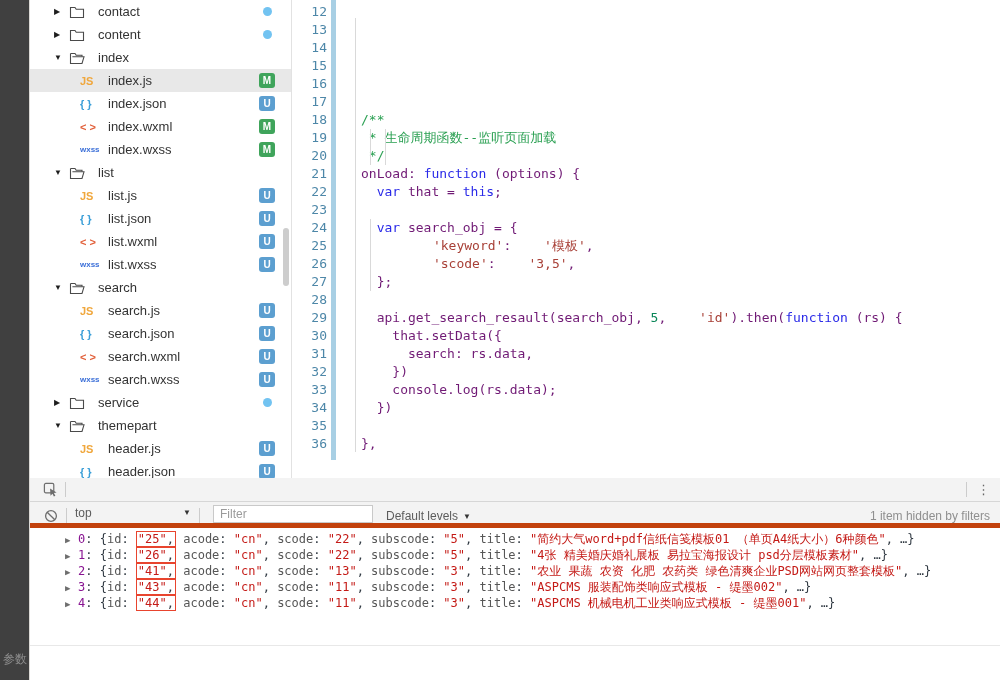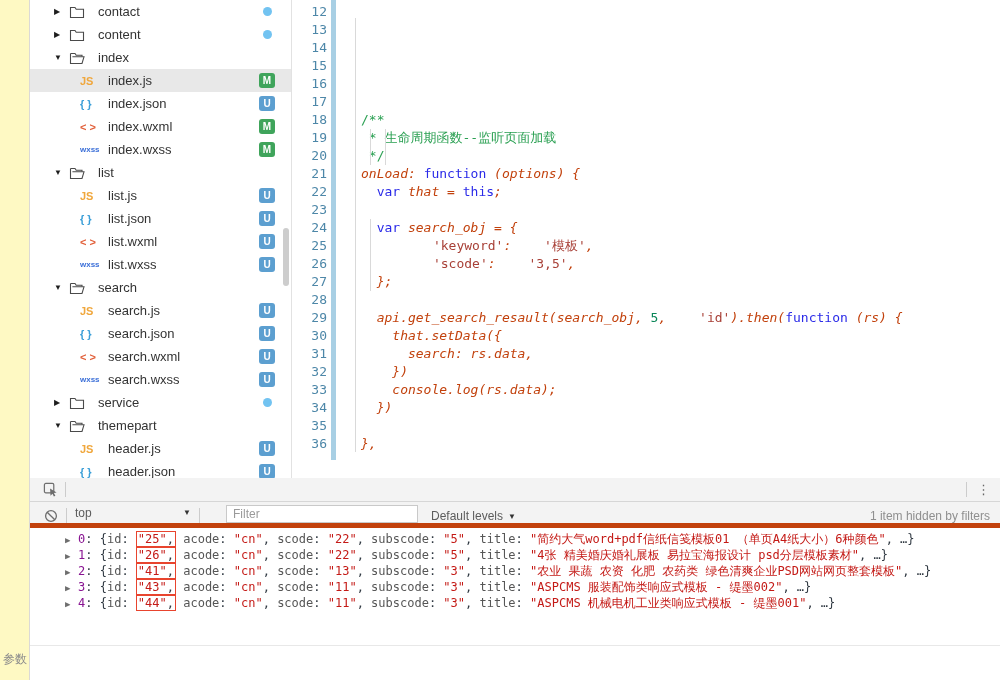--- a/index.html
+++ b/index.html
@@ -2,21 +2,21 @@
 <html><head>
 <meta charset="utf-8">
 <style>
   * { margin:0; padding:0; box-sizing:border-box; }
   html,body { background:#fff; }
   .app { position:relative; width:1000px; height:680px; overflow:hidden;
          font-family:"Liberation Sans", sans-serif; background:#fff; font-size:13px; color:#333; }
 
   
   .left-strip { position:absolute; left:0; top:0; width:30px; height:680px;
-                background:#fef9c3; border-right:1px solid #dbd9d6; z-index:6; }
+                background:#404040; border-right:1px solid #dbd9d6; z-index:6; }
   .strip-label { position:absolute; left:3px; bottom:12px; font-size:12px; color:#8c8c8c; }
 
   
   .tree-panel { position:absolute; left:30px; top:0; width:262px; height:478px;
                 background:#fff; border-right:1px solid #e2e2e2; overflow:hidden; }
   .tree-row { height:23px; display:flex; align-items:center; white-space:nowrap; cursor:default; }
   .tree-row.selected { background:#e8e8e8; }
   .tree-row.folder { padding-left:24px; }
   .tree-row.file { padding-left:50px; }
   .arrow { width:15px; font-size:8px; color:#1d1d1d; flex:none; }
@@ -40,21 +40,21 @@
   .editor-panel { position:absolute; left:293px; top:0; right:0; height:460px; background:#fff; overflow:hidden; }
   .gutter { position:absolute; left:0; top:0; bottom:0; width:34px; padding-top:3px;
             font-family:"DejaVu Sans Mono", monospace; font-size:13px; line-height:18px;
             color:#4d87a8; text-align:right; }
   .gitstrip { position:absolute; left:38px; top:0; bottom:0; width:5px; background:#a8cfe4; }
   .code { position:absolute; left:68px; top:0; right:0; bottom:0; padding-top:3px;
           font-family:"DejaVu Sans Mono", monospace; font-size:13px; line-height:18px;
           white-space:pre; color:#1e1e1e; }
   .cl { height:18px; }
   .tk-cm { color:#2aa052; } .tk-kw { color:#2a2ae8; } .tk-str { color:#a84037;margin-left:25px; }
-  .tk-num { color:#098658; } .tk-pl { color:#c2410c;font-style:italic; }
+  .tk-num { color:#098658; } .tk-pl { color:#701a75; }
   .guide { position:absolute; width:1px; background:#d9d9d9; }
 
   
   .statusbar { position:absolute; left:293px; top:460px; right:0; height:18px;
                background:#f4f4f4; border-top:1px solid #e2e2e2; display:flex; align-items:center;
                font-size:12px; color:#5a5a5a; padding:0 4px 0 8px; overflow:hidden; }
   .sb-path { margin-right:22px; } .sb-size { margin-right:22px; }
   .sb-branchicon { margin-right:4px; display:flex; }
   .sb-spacer { flex:1; }
   .sb-pos { margin-right:28px; white-space:nowrap; }
@@ -71,21 +71,21 @@
   .tab.active { color:#262626; box-shadow:inset 0 -2px 0 #4285f4; }
   .tab-spacer { flex:1; }
   .dots { padding:0 10px; color:#666; font-size:13px; letter-spacing:0; }
 
   .ctoolbar { height:26px; background:#f3f3f3; border-bottom:5px solid #c2410c;
               display:flex; align-items:flex-end; padding-left:6px; font-size:12px; color:#5c5c5c; }
   .clear-btn { padding:0 8px; display:flex; align-items:center; }
   .ctx { width:132px; display:flex; align-items:center; justify-content:space-between;
          padding:0 8px; height:100%; }
   .caret { font-size:8px; color:#333; }
-  .filter-input { margin-left:26px; width:192px; height:18px; border:1px solid #c9c9c9;
+  .filter-input { margin-left:13px; width:160px; height:18px; border:1px solid #c9c9c9;
                   background:#fff; font-size:12px; padding:0 6px; color:#4c1d95;
                   font-family:"Liberation Sans", sans-serif; }
   .filter-input::placeholder { color:#9a9a9a; }
   .levels { margin-left:13px; display:flex; align-items:center; gap:5px; }
   .tb-spacer { flex:1; }
   .hidden-note { color:#8f8f8f; margin-right:10px;margin-left:13px; }
 
   .output { position:relative; padding-top:3px; font-family:"DejaVu Sans Mono", monospace;
             font-size:12px; color:#303942; }
   .crow { height:16px; line-height:16px; white-space:pre; overflow:hidden; }

